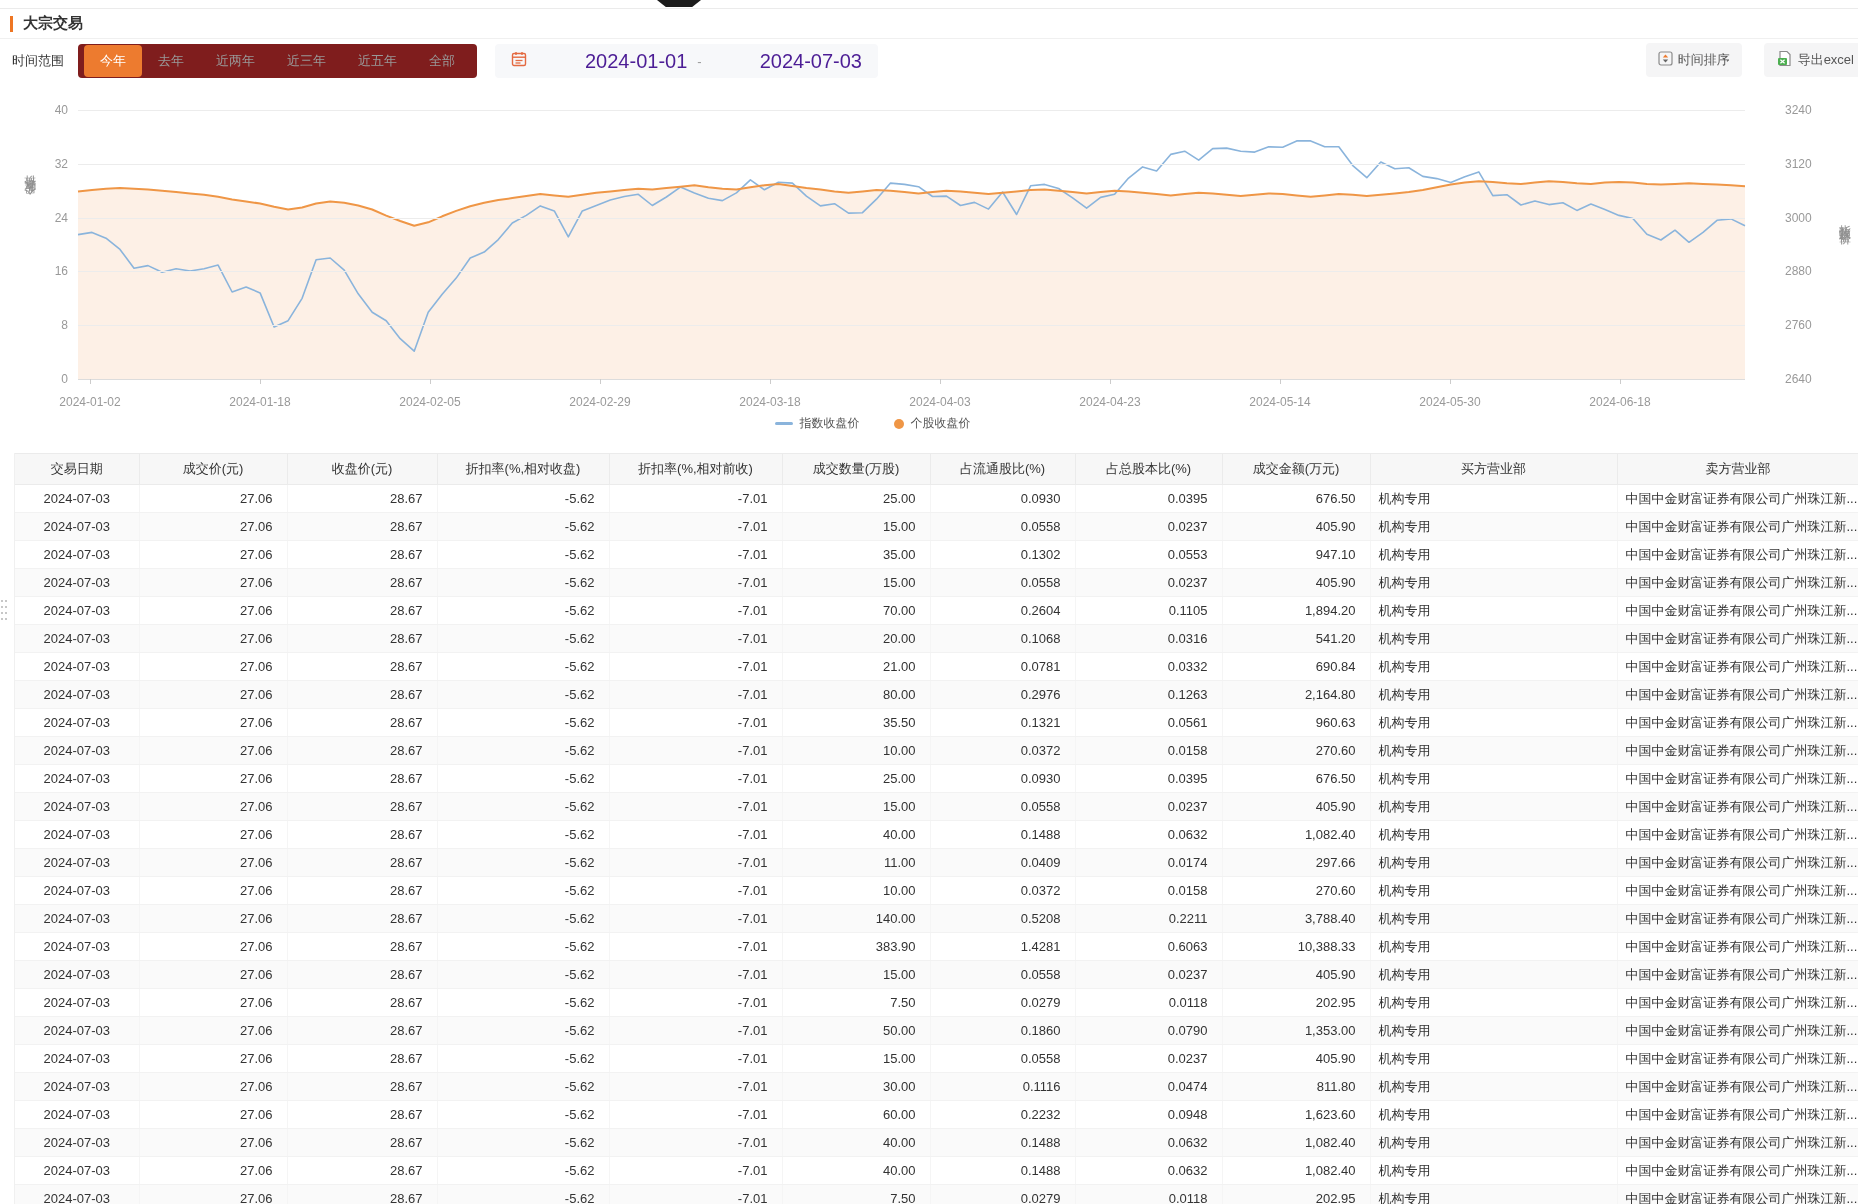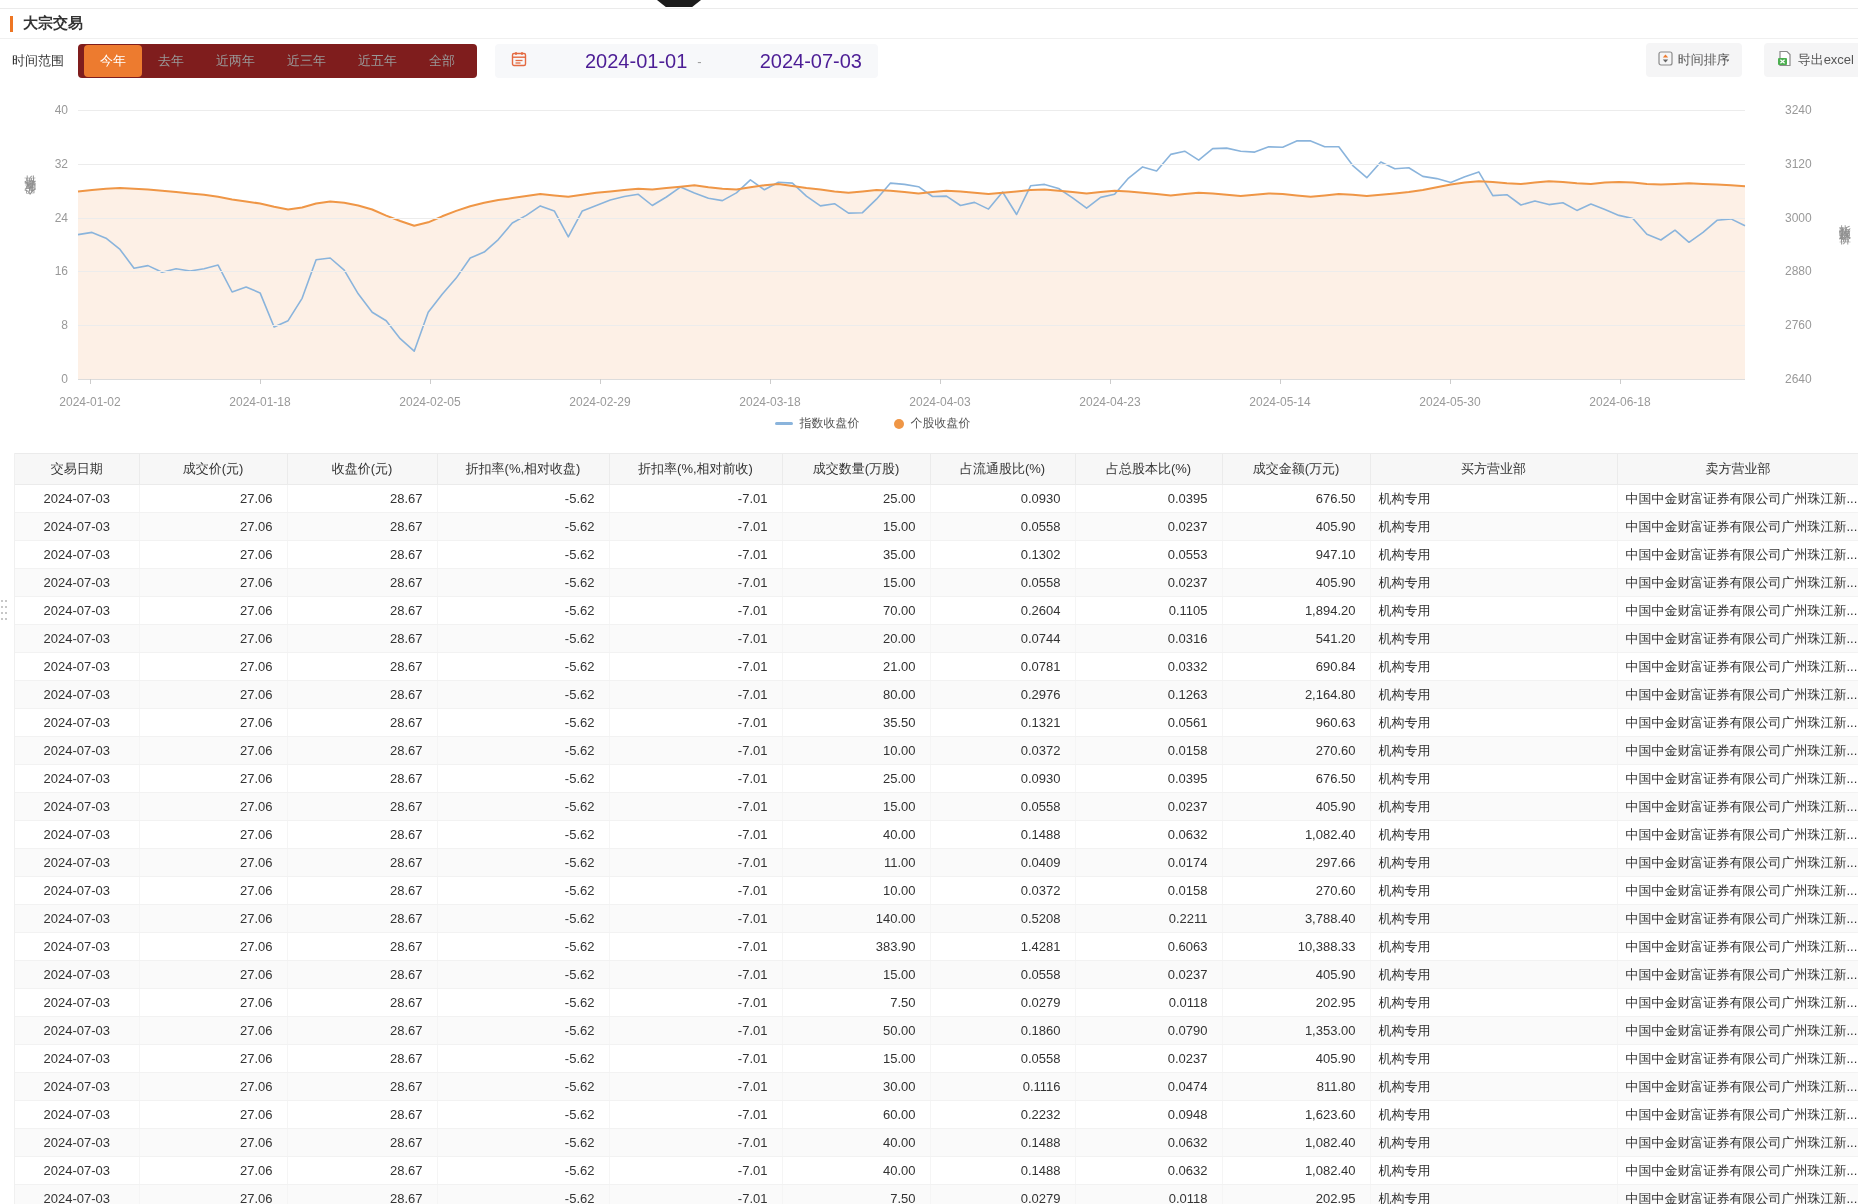--- a/index.html
+++ b/index.html
@@ -291,21 +291,21 @@
             <td class="c-left">机构专用</td>
             <td class="c-left ellip">中国中金财富证券有限公司广州珠江新...</td>
           </tr>
           <tr>
             <td class="c-center">2024-07-03</td>
             <td class="c-right">27.06</td>
             <td class="c-right">28.67</td>
             <td class="c-right">-5.62</td>
             <td class="c-right">-7.01</td>
             <td class="c-right">20.00</td>
-            <td class="c-right">0.0744</td>
+            <td class="c-right">0.1068</td>
             <td class="c-right">0.0316</td>
             <td class="c-right">541.20</td>
             <td class="c-left">机构专用</td>
             <td class="c-left ellip">中国中金财富证券有限公司广州珠江新...</td>
           </tr>
           <tr>
             <td class="c-center">2024-07-03</td>
             <td class="c-right">27.06</td>
             <td class="c-right">28.67</td>
             <td class="c-right">-5.62</td>

